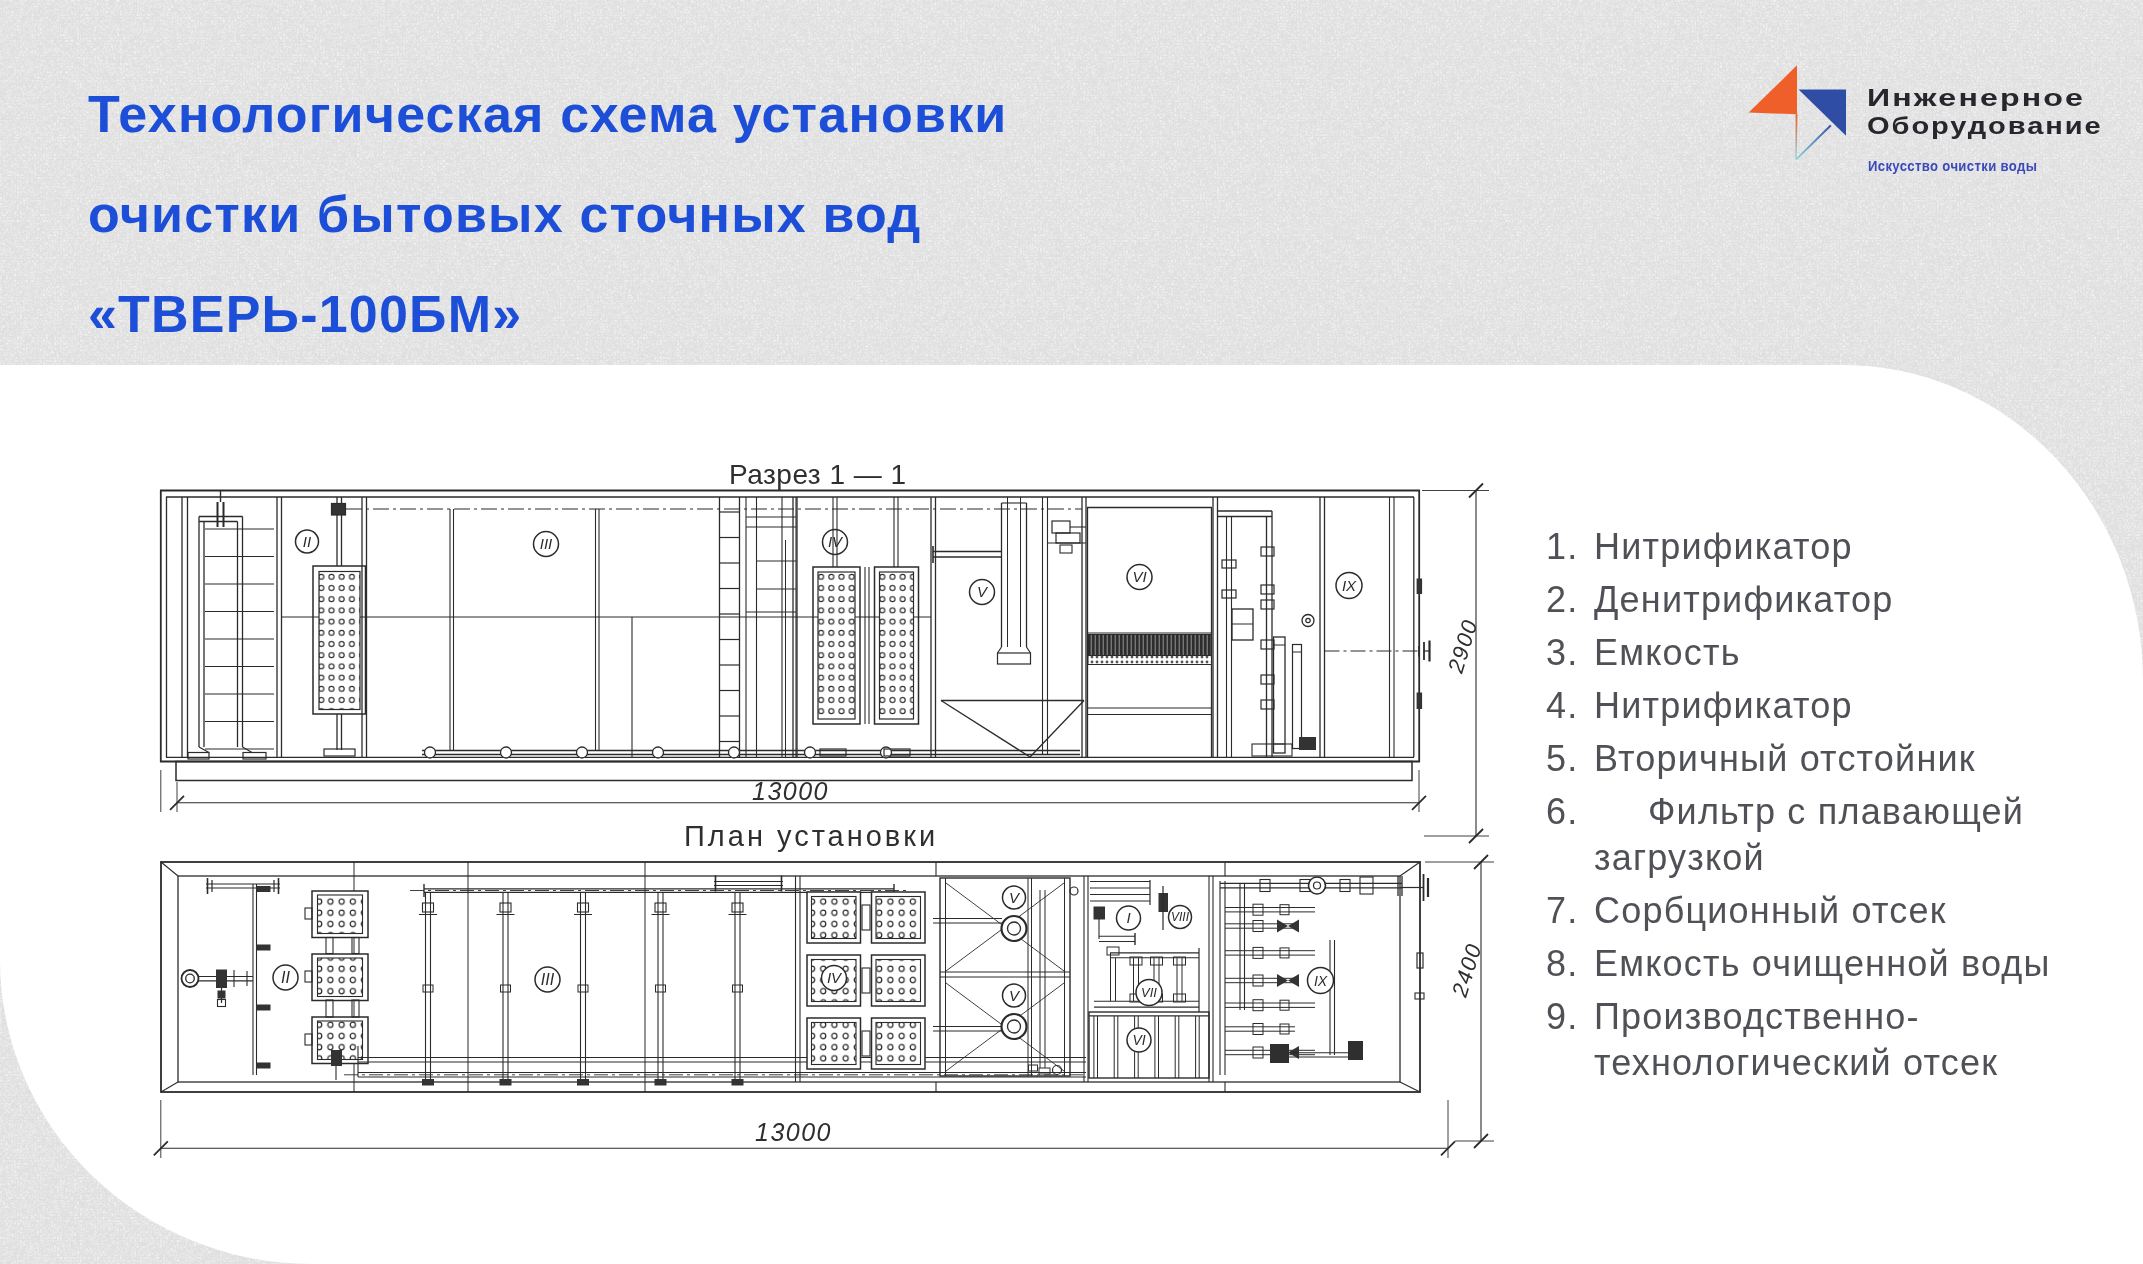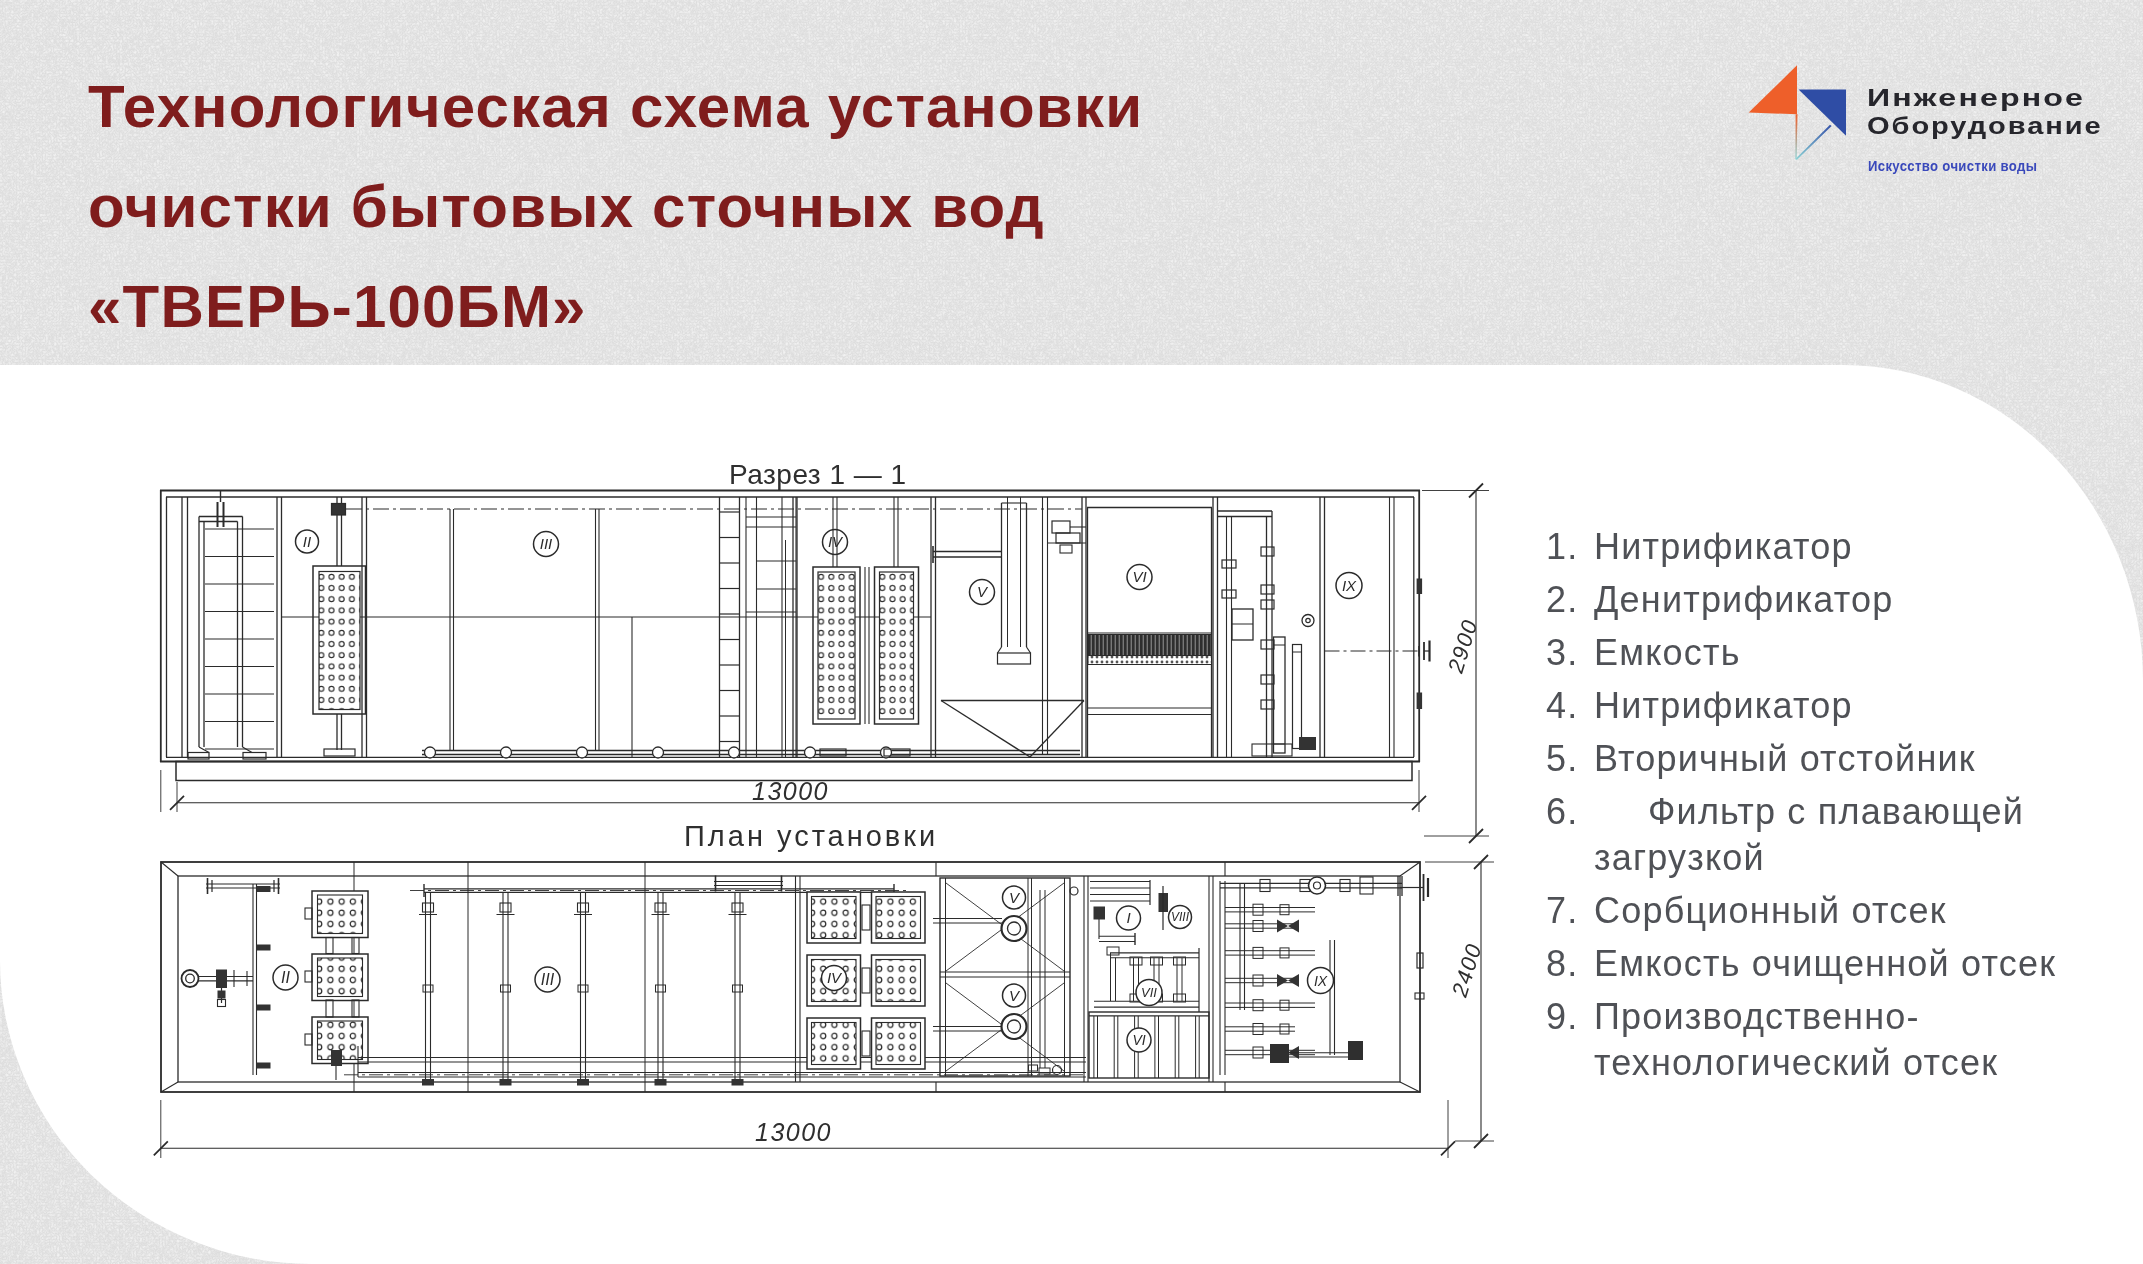--- a/index.html
+++ b/index.html
@@ -1,21 +1,21 @@
 <!DOCTYPE html>
 <html><head>
 <meta charset="utf-8">
 <style>
 html,body{margin:0;padding:0}
 body{width:2143px;height:1264px;position:relative;overflow:hidden;
   background:#e2e2e2;font-family:"Liberation Sans",sans-serif}
 .panel{position:absolute;left:0;top:365px;right:0;bottom:0;background:#ffffff;z-index:1;
   border-top-right-radius:300px 316px;border-bottom-left-radius:312px 304px}
-.title{position:absolute;z-index:2;left:88px;top:57px;color:#7f1d1d;font-weight:bold;
-  font-size:60px;line-height:100px;letter-spacing:1.2px;white-space:nowrap}
+.title{position:absolute;z-index:2;left:88px;top:64px;color:#1d4ed8;font-weight:bold;
+  font-size:52px;line-height:100px;letter-spacing:1.2px;white-space:nowrap}
 .lgtext{position:absolute;z-index:2;color:#26262c;font-weight:bold;font-size:24px;line-height:26px;letter-spacing:1.6px;white-space:nowrap}
 .lgcap{position:absolute;z-index:2;color:#3a49bb;font-weight:bold;font-size:15px;letter-spacing:0.4px;white-space:nowrap}
 .li-num,.li-txt{position:absolute;z-index:2;color:#4f5156;font-size:36px;letter-spacing:1.2px;white-space:nowrap}
 </style>
 </head>
 <body>
 
 <svg style="position:absolute;left:0;top:0;z-index:0" width="2143" height="1264">
   <filter id="noise" x="0" y="0" width="100%" height="100%">
       <feTurbulence type="turbulence" baseFrequency="0.35" numOctaves="2" seed="7" result="n"></feTurbulence>
@@ -74,21 +74,21 @@
 <div class="li-txt" style="left:1594px;top:738px">Вторичный отстойник</div>
 
 <div class="li-num" style="left:1546px;top:791px">6.</div>
 <div class="li-txt" style="left:1648px;top:791px">Фильтр с плавающей</div>
 <div class="li-txt" style="left:1594px;top:837px">загрузкой</div>
 
 <div class="li-num" style="left:1546px;top:890px">7.</div>
 <div class="li-txt" style="left:1594px;top:890px">Сорбционный отсек</div>
 
 <div class="li-num" style="left:1546px;top:943px">8.</div>
-<div class="li-txt" style="left:1594px;top:943px">Емкость очищенной отсек</div>
+<div class="li-txt" style="left:1594px;top:943px">Емкость очищенной воды</div>
 
 <div class="li-num" style="left:1546px;top:996px">9.</div>
 <div class="li-txt" style="left:1594px;top:996px">Производственно-</div>
 <div class="li-txt" style="left:1594px;top:1042px">технологический отсек</div>
 </div>
 
 <svg id="draw" style="position:absolute;left:0;top:0;z-index:2" width="2143" height="1264" viewBox="0 0 2143 1264" fill="none" stroke="#2b2b2b" stroke-width="1.3">
 <defs>
 <pattern id="pdots" width="10.2" height="11.2" patternUnits="userSpaceOnUse">
   <rect width="10.2" height="11.2" fill="#fff" stroke="none"></rect>

